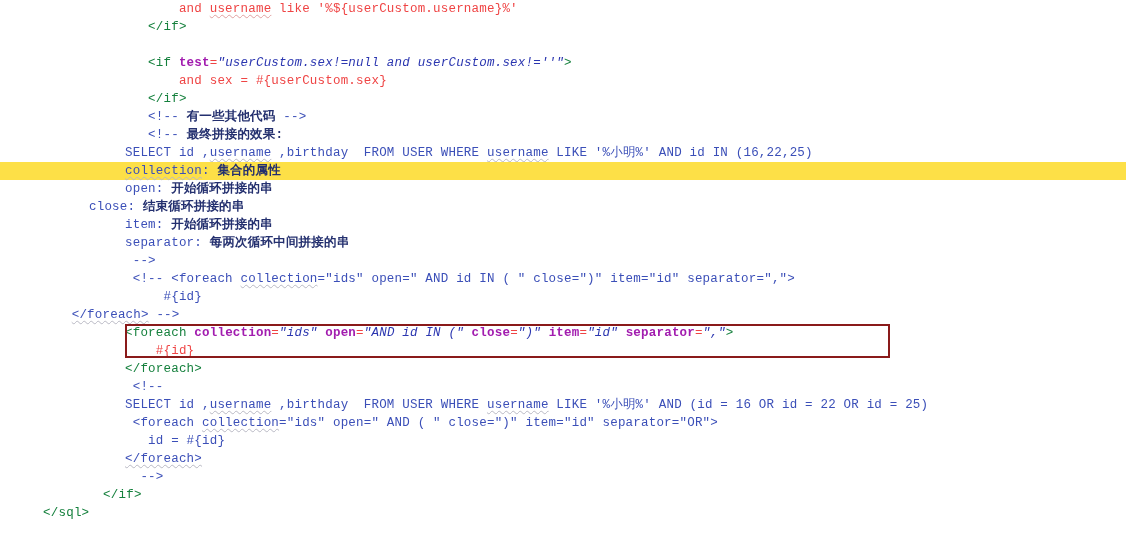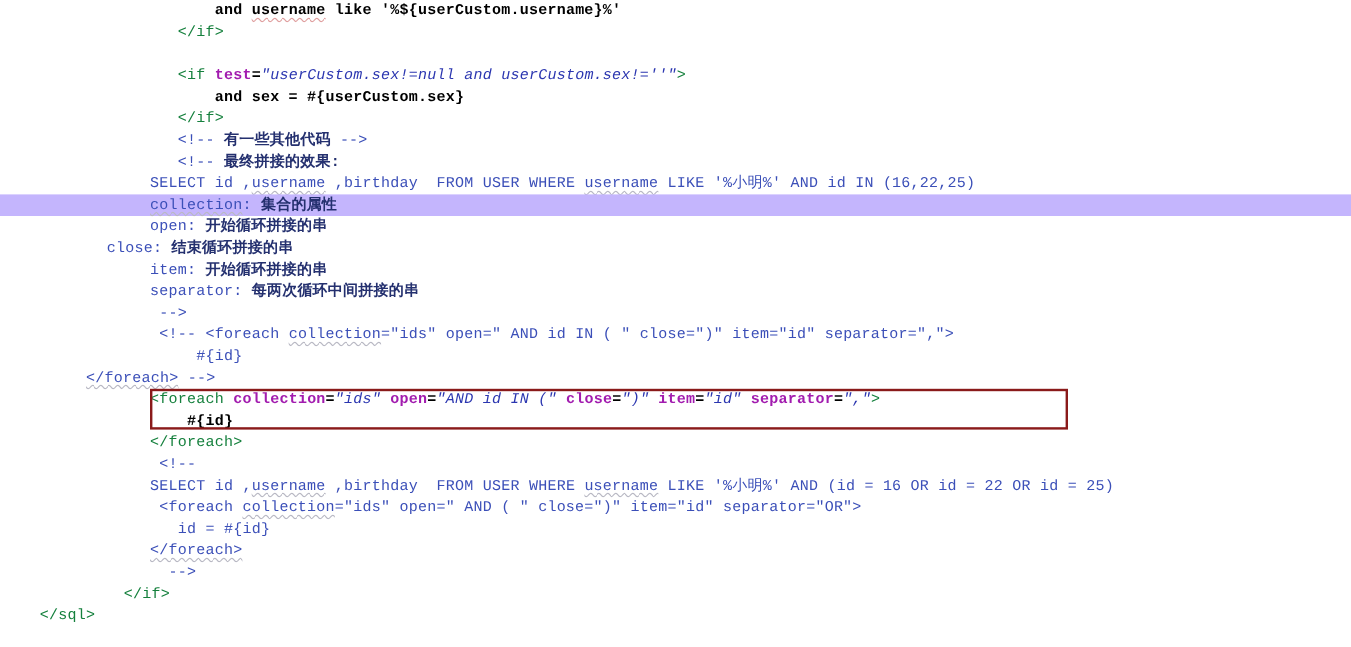--- a/index.html
+++ b/index.html
@@ -32,21 +32,21 @@
   }
 
   .code-line.hl {
     background: #e9eef8;
   }
 
   
   .tag      { color: #15803d; }
   .attr     { color: #a21caf; font-weight: bold; }
   .val      { color: #2b36b0; font-style: italic; }
-  .plain    { color: #000000; font-weight: bold; }
+  .plain    { color: #ef4444; font-weight: normal; }
   .cmt      { color: #3b4fb8; }
   .cmtb     { color: #24306f; font-weight: bold; margin-top: 36px; }
 
   
   .wavy {
     text-decoration: underline;
     text-decoration-style: wavy;
     text-decoration-color: #b9b9c4;
     text-decoration-thickness: 1px;
     text-underline-offset: 2px;
@@ -106,21 +106,21 @@
     <div class="code-line" style="padding-left:125px;"><span class="plain">       and sex = #{userCustom.sex}</span></div>
 
     <div class="code-line" style="padding-left:125px;"><span class="tag">   &lt;/if&gt;</span></div>
 
     <div class="code-line" style="padding-left:125px;"><span class="cmt">   &lt;!-- <span class="cmtb">有一些其他代码</span> --&gt;</span></div>
 
     <div class="code-line" style="padding-left:125px;"><span class="cmt">   &lt;!-- <span class="cmtb">最终拼接的效果:</span></span></div>
 
     <div class="code-line" style="padding-left:125px;"><span class="cmt">SELECT id ,<span class="wavy">username</span> ,birthday  FROM USER WHERE <span class="wavy">username</span> LIKE '%小明%' AND id IN (16,22,25)</span></div>
 
-    <div class="code-line hl" style="padding-left: 125px; background: #c4b5fd;"><span class="cmt"><span class="wavy">collection</span>: <span class="cmtb">集合的属性</span></span></div>
+    <div class="code-line hl" style="padding-left: 125px; background: #fde047;"><span class="cmt"><span class="wavy">collection</span>: <span class="cmtb">集合的属性</span></span></div>
 
     <div class="code-line" style="padding-left:125px;"><span class="cmt">open: <span class="cmtb">开始循环拼接的串</span></span></div>
 
     <div class="code-line" style="padding-left:89px;"><span class="cmt">close: <span class="cmtb">结束循环拼接的串</span></span></div>
 
     <div class="code-line" style="padding-left:125px;"><span class="cmt">item: <span class="cmtb">开始循环拼接的串</span></span></div>
 
     <div class="code-line" style="padding-left:125px;"><span class="cmt">separator: <span class="cmtb">每两次循环中间拼接的串</span></span></div>
 
     <div class="code-line" style="padding-left:125px;"><span class="cmt"> --&gt;</span></div>
@@ -144,20 +144,20 @@
     <div class="code-line" style="padding-left:125px;"><span class="cmt"> &lt;foreach <span class="wavy">collection</span>="ids" open=" AND ( " close=")" item="id" separator="OR"&gt;</span></div>
 
     <div class="code-line" style="padding-left:125px;"><span class="cmt">   id = #{id}</span></div>
 
     <div class="code-line" style="padding-left:125px;"><span class="cmt"><span class="wavy">&lt;/foreach&gt;</span></span></div>
 
     <div class="code-line" style="padding-left:125px;"><span class="cmt">  --&gt;</span></div>
 
     <div class="code-line" style="padding-left:80px;"><span class="tag">   &lt;/if&gt;</span></div>
 
-    <div class="code-line" style="padding-left:10px;"><span class="tag">   &lt;/sql&gt;</span></div>
+    <div class="code-line" style="padding-left:20px;"><span class="tag">   &lt;/sql&gt;</span></div>
 
   </div>
 
   <div id="redbox" style="left: 125px; top: 324px; width: 765px; height: 34px; border-color: rgb(138, 26, 26);"></div>
   <div class="bottom-strip"></div>
 
 </div>
 
 </body></html>

